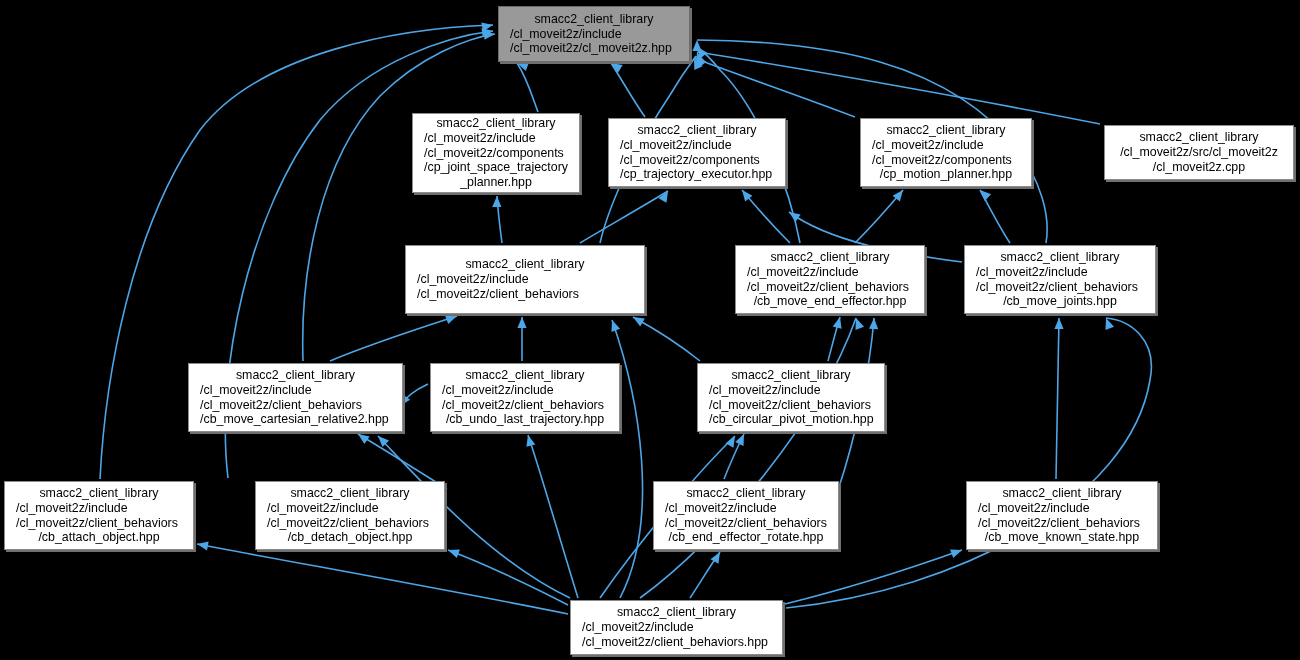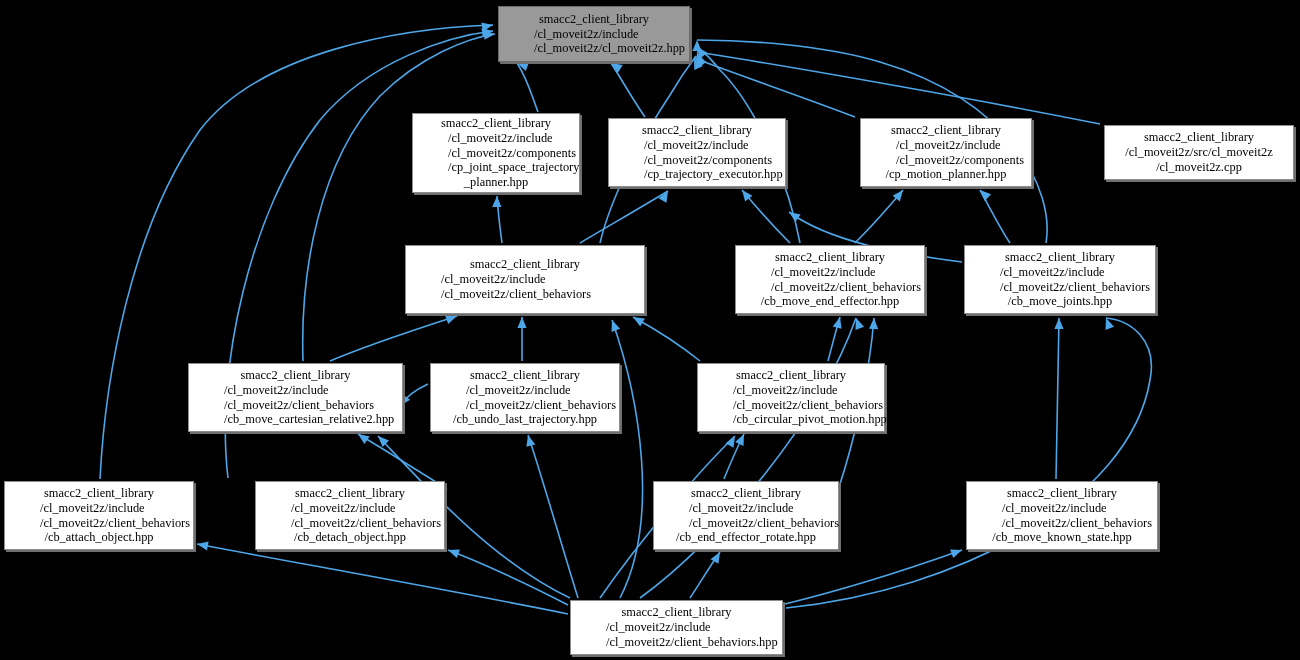--- a/index.html
+++ b/index.html
@@ -8,25 +8,24 @@
   svg{position:absolute;left:0;top:0;width:1300px;height:660px;}
   .nodebox{
     position:absolute;box-sizing:border-box;
     background:#fff;border:1px solid #8c8c8c;
     box-shadow:2px 2px 0 0 #6f6f6f;
     color:#000;font-size:12.4px;line-height:14.8px;
     text-align:center;
     display:flex;flex-direction:column;justify-content:center;
     white-space:pre;
     letter-spacing:0px;
-    font-family:Liberation Serif, serif;
   }
   .nodebox.root{background:#999999;border:1px solid #6b6b6b;}
   .nodebox .ln{display:block;}
-  .nodebox .ln.l{text-align:left;padding-left:11px;margin-left:24px;}
+  .nodebox .ln.l{text-align:left;padding-left:11px;}
   .edge{fill:none;stroke:#4da6e8;stroke-width:1.6px;}
   .arrow{fill:#4da6e8;stroke:none;}
 </style>
 </head>
 <body>
 
 <div id="stage">
   <svg id="edges-svg" viewBox="0 0 1300 660">
       <path d="M 538,112 C 532,96 527,78 517,63" class="edge" stroke="#4da6e8"></path>
       <path d="M 645,117 C 633,100 622,80 611,63" class="edge" stroke="#4da6e8"></path>

